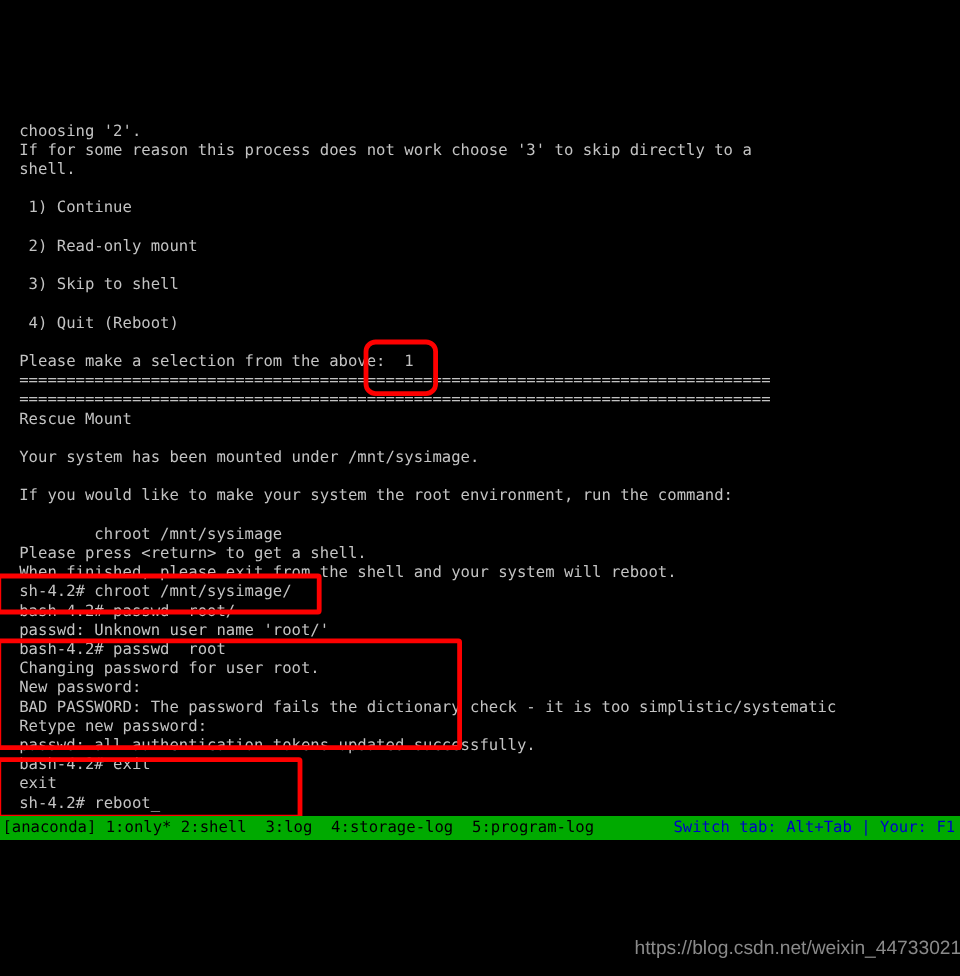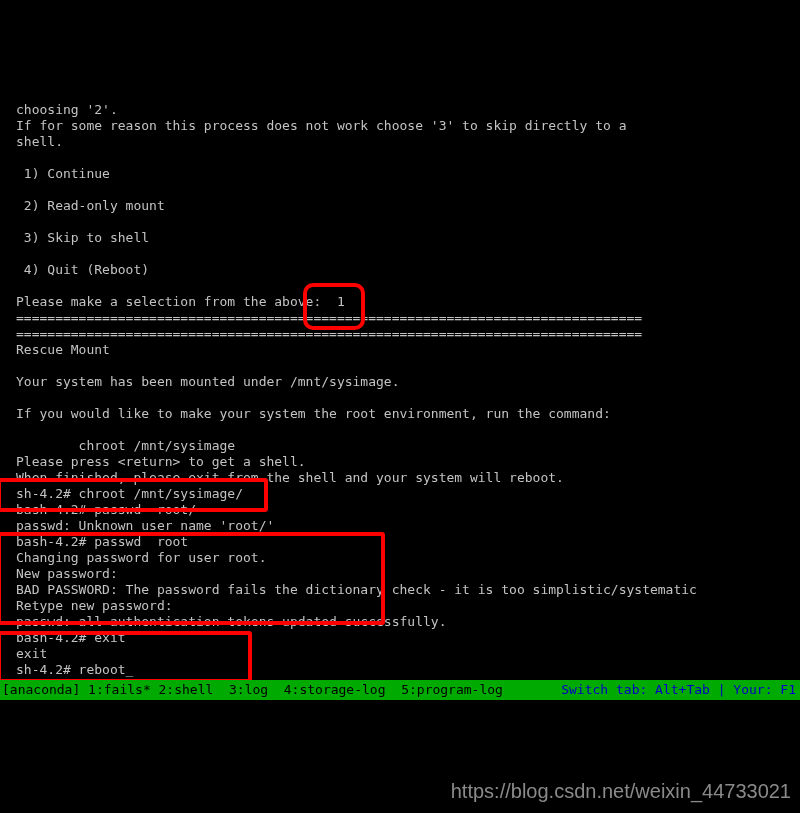--- a/index.html
+++ b/index.html
@@ -78,44 +78,44 @@
     position: absolute;
     right: 4px;
     top: 0;
     color: #0000c8;
     white-space: pre;
   }
 
   
   #watermark {
     position: absolute;
-    left: 2px;
+    left: 12px;
     top: 782px;
     width: 789px;
     text-align: right;
     color: #8a8a8a;
     font-family: "Liberation Sans", sans-serif;
-    font-size: 20px;
+    font-size: 16px;
     line-height: 18px;
   }
 </style>
 </head>
 <body>
 
 <div id="screen">
 
   <div id="terminal"><div class="tline">choosing '2'.</div><div class="tline">If for some reason this process does not work choose '3' to skip directly to a</div><div class="tline">shell.</div><div class="tline"></div><div class="tline"> 1) Continue</div><div class="tline"></div><div class="tline"> 2) Read-only mount</div><div class="tline"></div><div class="tline"> 3) Skip to shell</div><div class="tline"></div><div class="tline"> 4) Quit (Reboot)</div><div class="tline"></div><div class="tline">Please make a selection from the above:  1</div><div class="tline">================================================================================</div><div class="tline">================================================================================</div><div class="tline">Rescue Mount</div><div class="tline"></div><div class="tline">Your system has been mounted under /mnt/sysimage.</div><div class="tline"></div><div class="tline">If you would like to make your system the root environment, run the command:</div><div class="tline"></div><div class="tline">        chroot /mnt/sysimage</div><div class="tline">Please press &lt;return&gt; to get a shell.</div><div class="tline">When finished, please exit from the shell and your system will reboot.</div><div class="tline">sh-4.2# chroot /mnt/sysimage/</div><div class="tline">bash-4.2# passwd  root/</div><div class="tline">passwd: Unknown user name 'root/'</div><div class="tline">bash-4.2# passwd  root</div><div class="tline">Changing password for user root.</div><div class="tline">New password:</div><div class="tline">BAD PASSWORD: The password fails the dictionary check - it is too simplistic/systematic</div><div class="tline">Retype new password:</div><div class="tline">passwd: all authentication tokens updated successfully.</div><div class="tline">bash-4.2# exit</div><div class="tline">exit</div><div class="tline">sh-4.2# reboot_</div></div>
 
   <div id="annotation-layer">
       <div class="redbox rounded" style="left: 303px; top: 283px; width: 62px; height: 47px;"></div>
       <div class="redbox" style="left: -3px; top: 478px; width: 271px; height: 34px;"></div>
       <div class="redbox" style="left: -3px; top: 532px; width: 388px; height: 93px;"></div>
       <div class="redbox" style="left: -3px; top: 631px; width: 255px; height: 52px;"></div>
     </div>
 
   <div id="statusbar">
-    <span class="left">[anaconda] 1:fails* 2:shell  3:log  4:storage-log  5:program-log</span>
+    <span class="left">[anaconda] 1:only* 2:shell  3:log  4:storage-log  5:program-log</span>
     <span class="right">Switch tab: Alt+Tab | Your: F1</span>
   </div>
 
   <div id="watermark">https://blog.csdn.net/weixin_44733021</div>
 
 </div>
 
 </body></html>

